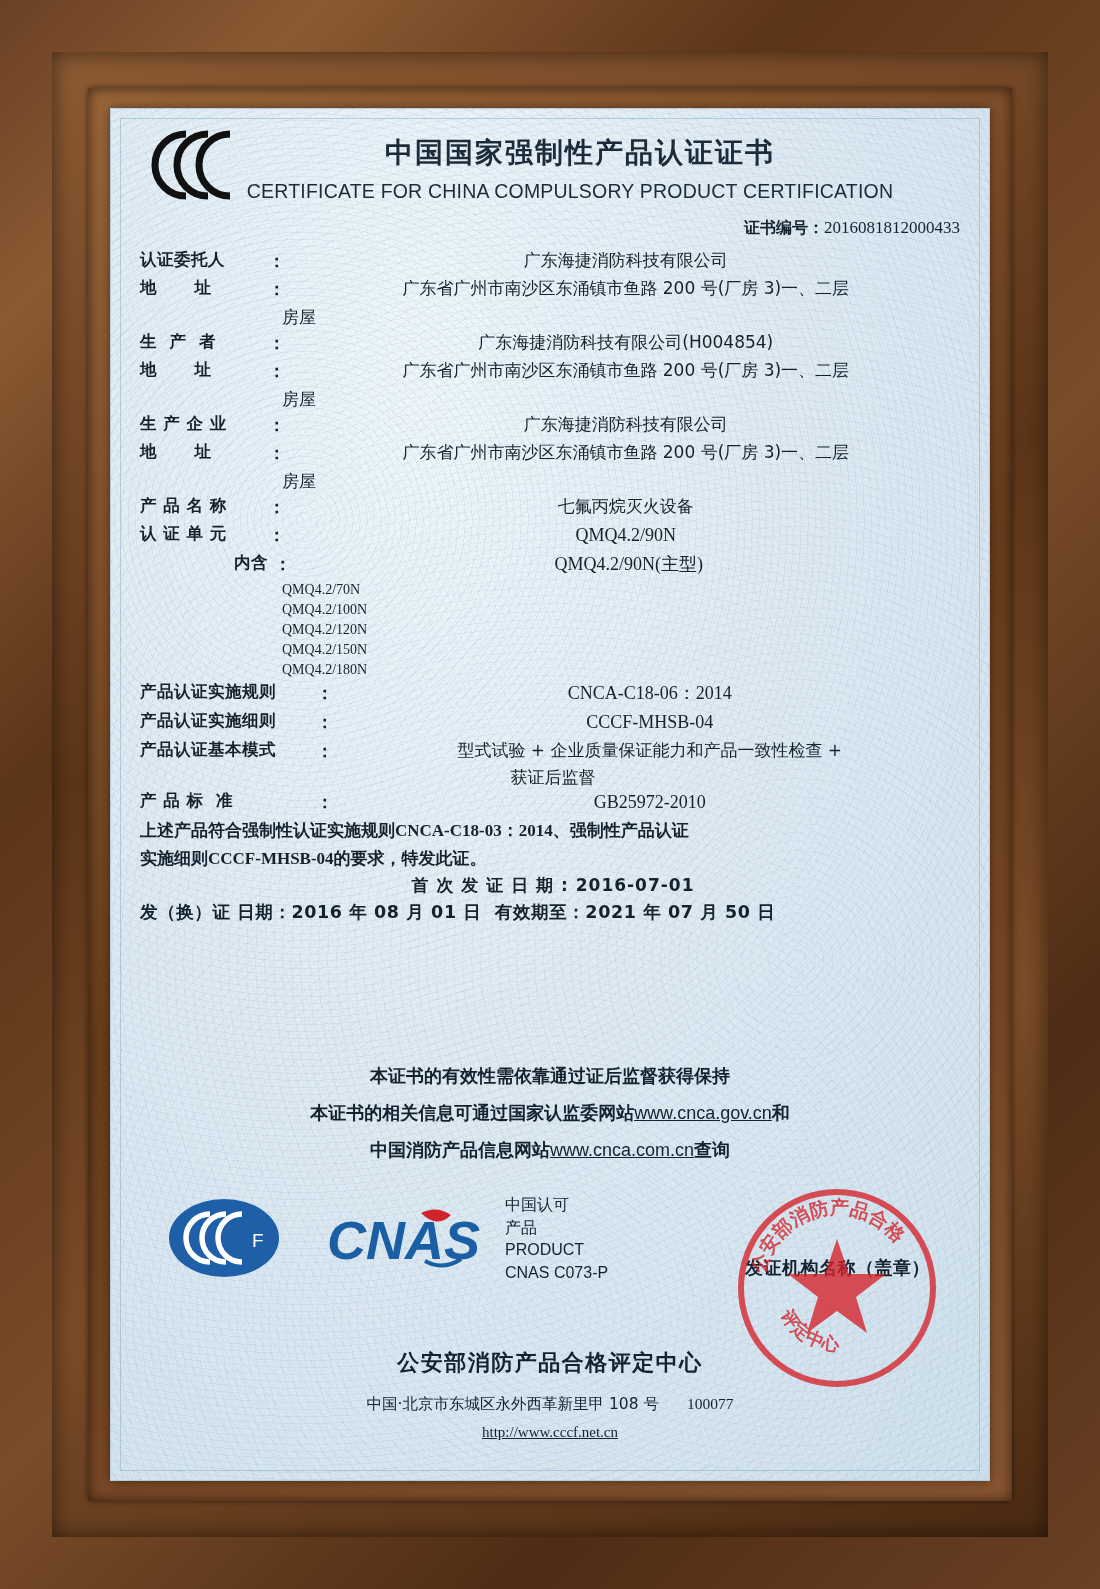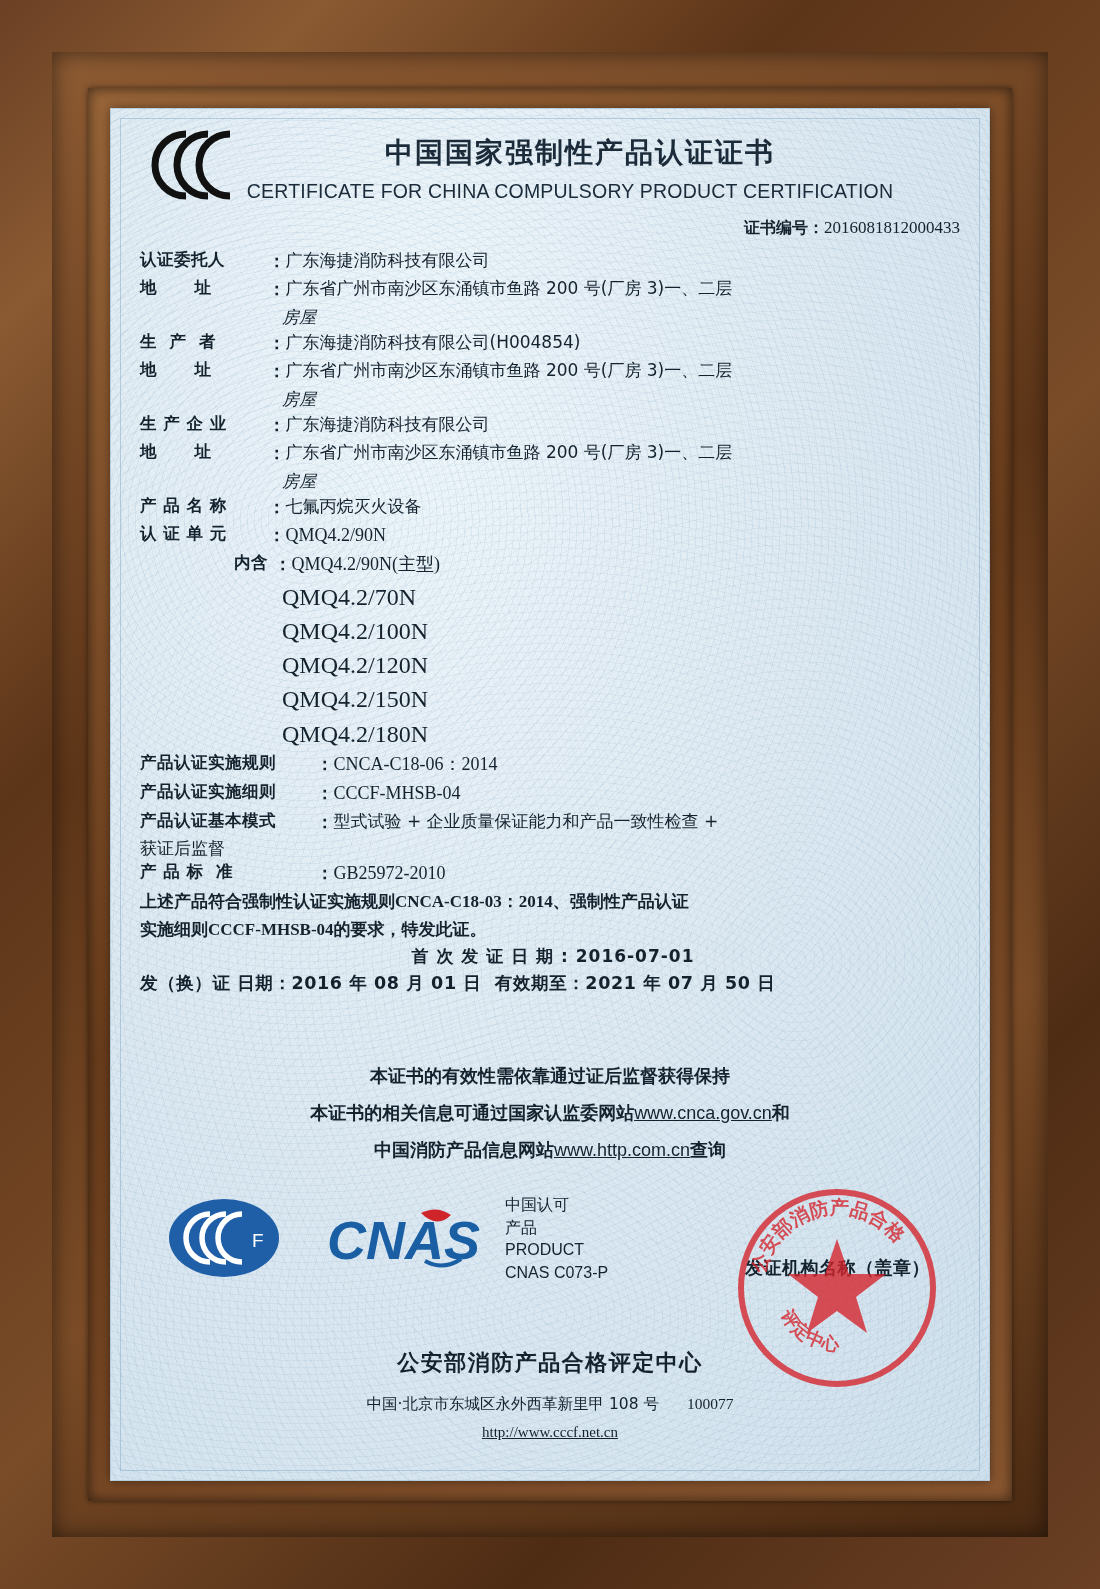--- a/index.html
+++ b/index.html
@@ -113,24 +113,24 @@
   .lab {
     flex: 0 0 128px;
     font-family:"DejaVu Sans", sans-serif;
     font-weight: bold;
     font-size: 16.5px;
     letter-spacing: .5px;
     white-space: pre;
   }
   .lab.right { text-align: right; padding-right: 6px;}
   .colon { flex:0 0 14px; font-weight:bold; font-family:"DejaVu Sans", sans-serif;}
-  .val { flex:1 1 auto; font-family:"DejaVu Sans", sans-serif; font-size:17px; }
+  .val { flex:1 1 auto; font-family:"DejaVu Sans", sans-serif; font-size:17px;text-align:center; }
   .val.serif { font-family:"Liberation Serif", serif; font-size:18px; }
-  .cont { padding-left: 142px; font-family:"DejaVu Sans", sans-serif; font-size:17px; line-height:1.5;font-style:italic;}
-  .sub { padding-left: 142px; font-family:"Liberation Serif", serif; font-size:24px; line-height:1.42;}
+  .cont { padding-left: 142px; font-family:"DejaVu Sans", sans-serif; font-size:17px; line-height:1.5;}
+  .sub { padding-left: 142px; font-family:"Liberation Serif", serif; font-size:14px; line-height:1.42;}
 
   .para {
     font-family:"DejaVu Sans", sans-serif;
     font-weight:bold;
     font-size:17px;
     line-height:1.52;
     margin-top: 2px;
   }
   .para .mono { font-family:"Liberation Serif", serif; font-weight:bold; }
   .center-line {
@@ -331,21 +331,21 @@
         <span>发（换）证 日期：2016 年 08 月 01 日</span>&nbsp;&nbsp;<span>有效期至：2021 年 07 月 50 日</span>
       </div>
     </div>
 
     <div id="notes">
       <div>本证书的有效性需依靠通过证后监督获得保持</div>
       <div>
         <span>本证书的相关信息可通过国家认监委网站</span><span class="u">www.cnca.gov.cn</span><span>和</span>
       </div>
       <div>
-        <span>中国消防产品信息网站</span><span class="u">www.http.com.cn</span><span>查询</span>
+        <span>中国消防产品信息网站</span><span class="u">www.cnca.com.cn</span><span>查询</span>
       </div>
     </div>
 
     <div id="cccf-logo">
       <svg viewBox="0 0 112 80" width="112" height="80">
         <ellipse cx="56" cy="40" rx="55" ry="39" fill="#1f5fa8"></ellipse>
         <g fill="none" stroke="#fff" stroke-width="5.5">
           <path d="M42 16 A24 24 0 1 0 42 64"></path>
           <path d="M58 16 A24 24 0 1 0 58 64"></path>
           <path d="M74 16 A24 24 0 1 0 74 64"></path>

